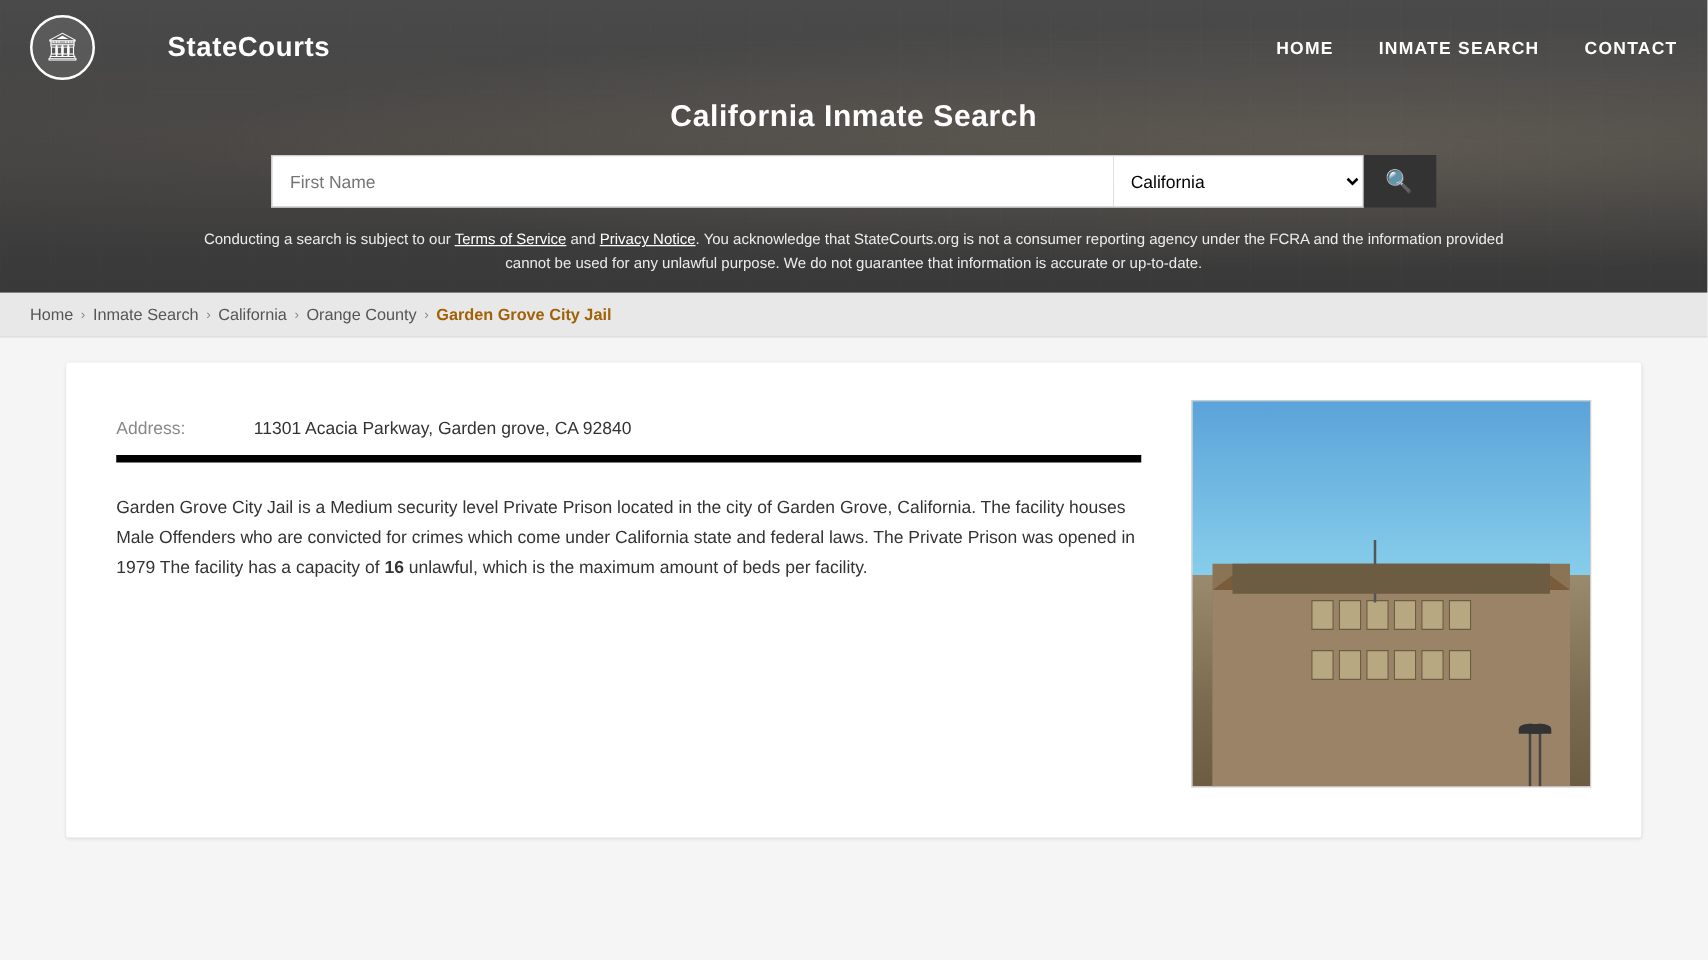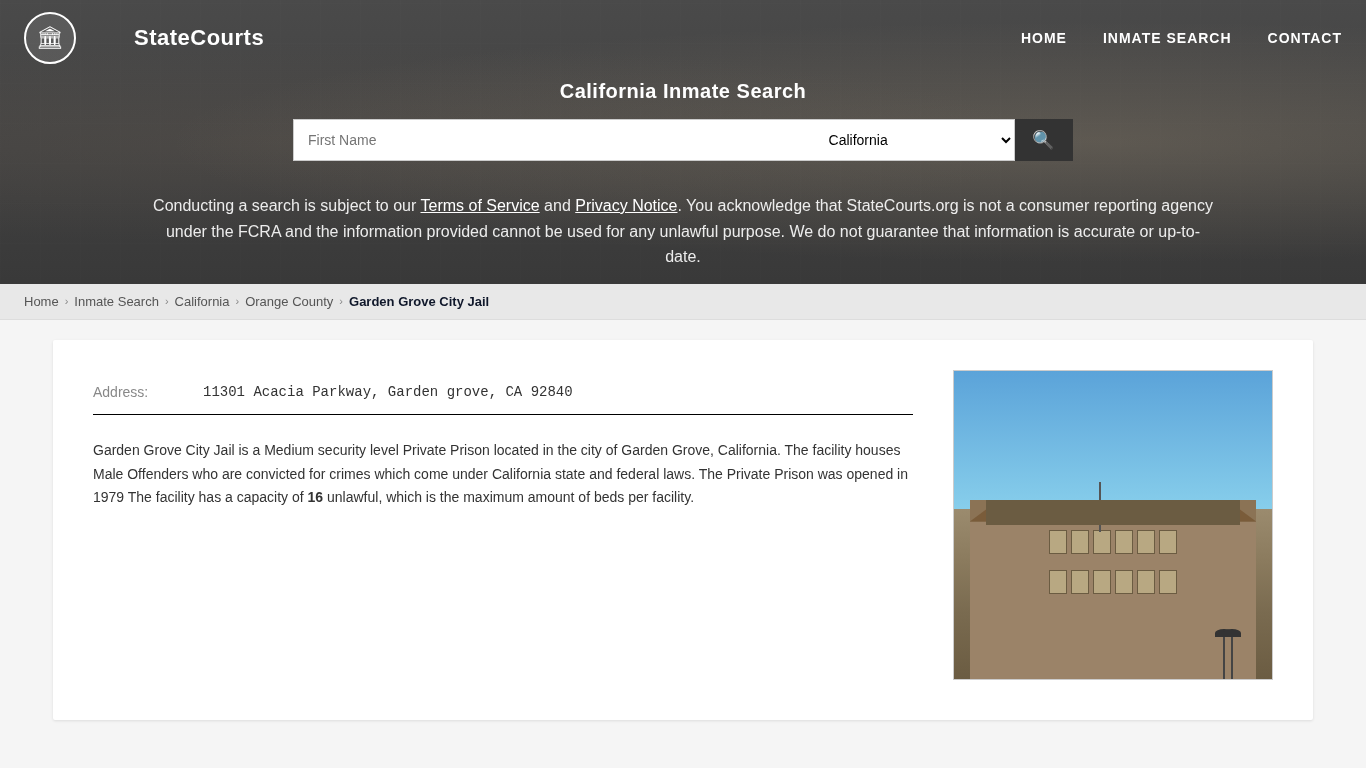--- a/index.html
+++ b/index.html
@@ -80,35 +80,35 @@
       font-weight: 600;
       letter-spacing: 1px;
       text-transform: uppercase;
       cursor: pointer;
     }
 
     .hero-title {
       position: relative;
       z-index: 10;
       color: white;
-      font-size: 20px;
+      font-size: 24px;
       font-weight: bold;
       margin-top: 4px;
       margin-bottom: 16px;
       letter-spacing: 0.5px;
     }
 
     .search-bar {
       position: relative;
       z-index: 10;
       display: flex;
       gap: 0;
-      width: 780px;
+      width: 932px;
       max-width: 95%;
-      margin-bottom: 32px;
+      margin-bottom: 16px;
     }
     .search-bar input[type="text"] {
       flex: 1;
       padding: 10px 14px;
       font-size: 14px;
       border: 1px solid #ccc;
       outline: none;
       background: white;
     }
     .search-bar input[type="text"]:first-child {
@@ -133,21 +133,21 @@
       cursor: pointer;
       display: flex;
       align-items: center;
       justify-content: center;
     }
 
     .disclaimer {
       position: relative;
       z-index: 10;
       color: rgba(255,255,255,0.9);
-      font-size: 16px;
+      font-size: 12px;
       text-align: center;
       max-width: 1100px;
       padding: 0 20px 14px;
       line-height: 1.6;
     }
     .disclaimer a {
       color: white;
       text-decoration: underline;
     }
 
@@ -166,21 +166,21 @@
       color: #555;
       text-decoration: none;
       cursor: pointer;
     }
     .breadcrumb .separator {
       color: #888;
       font-size: 11px;
     }
     .breadcrumb .current {
       font-weight: bold;
-      color: #0f172a;
+      color: #a16207;
     }
 
     
     .main-content {
       background: white;
       max-width: 1260px;
       margin: 20px auto;
       padding: 30px 40px 40px;
       border-radius: 2px;
       box-shadow: 0 1px 3px rgba(0,0,0,0.1);
@@ -199,35 +199,34 @@
       align-items: flex-start;
     }
 
     .info-table {
       flex: 1;
     }
     .info-row {
       display: flex;
       align-items: flex-start;
       padding: 14px 0;
-      border-bottom: 1px solid #000000;
+      border-bottom: 6px solid #000000;
       gap: 20px;
     }
     .info-row:last-of-type {
       border-bottom: 1px solid #e0e0e0;
     }
     .info-label {
       color: #888;
       min-width: 90px;
       font-size: 14px;
     }
     .info-value {
       color: #333;
       font-size: 14px;
-      font-family: Liberation Mono, monospace;
     }
     .info-link {
       color: #333;
       font-size: 14px;
       text-decoration: underline;
       cursor: pointer;
     }
 
     .facility-image {
       width: 320px;

